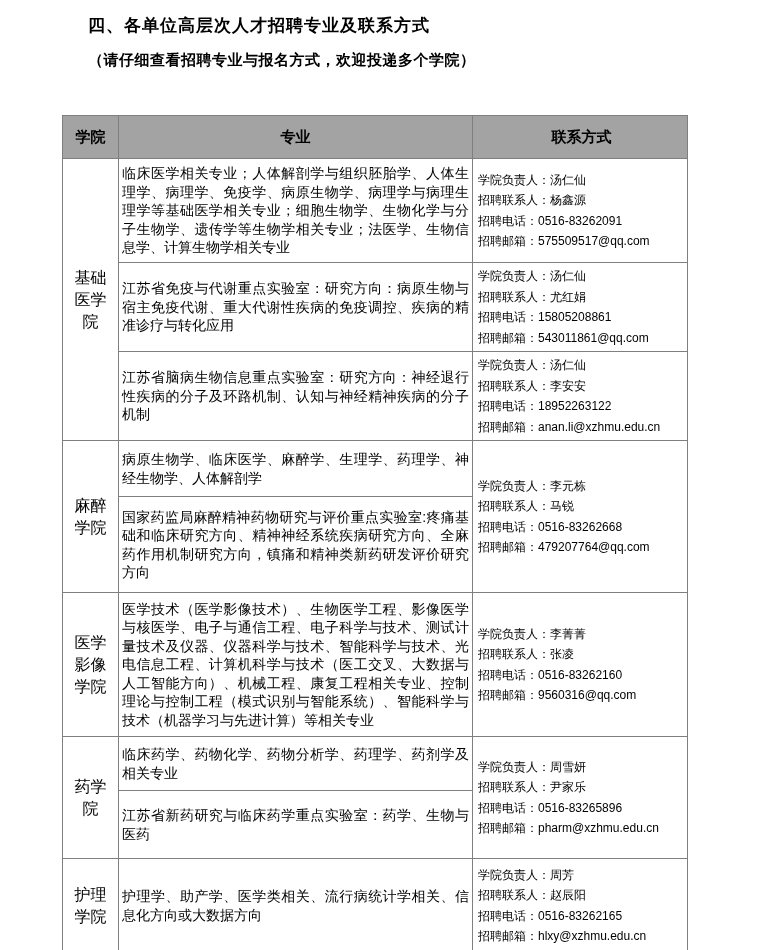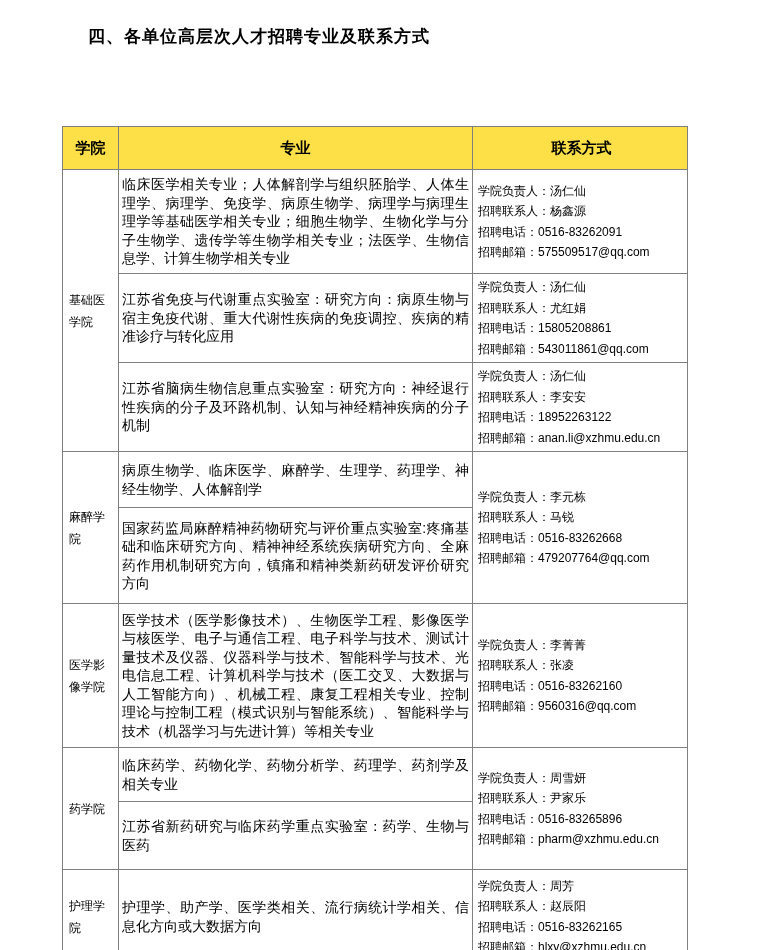--- a/index.html
+++ b/index.html
@@ -4,21 +4,21 @@
 <style>
   html,body{margin:0;padding:0;}
   body{
     width:760px;height:950px;
     background:#ffffff;
     font-family:"Liberation Sans", sans-serif;
     color:#000;
     position:relative;
     overflow:hidden;
   }
-  .doc{position:absolute;top:11px;left:0;width:760px;}
+  .doc{position:absolute;top:0;left:0;width:760px;}
   .title{
     margin:14px 0 0 88px;
     font-size:17px;font-weight:bold;letter-spacing:1px;
   }
   .subtitle{
     margin:14px 0 0 88px;
     font-size:15px;font-weight:bold;letter-spacing:0.5px;
   }
   table.main{
     position:absolute;left:62px;top:115px;
@@ -29,29 +29,30 @@
   }
   col.c-college{width:56px;}
   col.c-major{width:354px;}
   col.c-contact{width:215px;}
   th,td{
     border:1px solid #7f7f7f;
     padding:2px 3px;
     vertical-align:middle;
   }
   th{
-    background:#fde047;
+    background:#a3a3a3;
     font-weight:bold;
     font-size:15px;
     height:38px;
     text-align:center;
   }
   th.h-contact{text-align:center;padding-left:6px;}
   td.college{
-    font-size:12px;
+    text-align:center;
+    font-size:16px;
     line-height:22px;
     padding:2px 6px;
   }
   td.major{
     text-align:justify;
     line-height:18.5px;
     padding:3px 3px;
   }
   td.contact{
     line-height:20.5px;
@@ -61,20 +62,21 @@
     overflow:hidden;
   }
   .b{font-weight:normal;}
   .cl span{display:inline;}
 </style>
 </head>
 <body>
 
 <div class="doc">
   <div class="title">四、各单位高层次人才招聘专业及联系方式</div>
+  <div class="subtitle">（请仔细查看招聘专业与报名方式，欢迎投递多个学院）</div>
 
   <table class="main">
     <colgroup>
         <col class="c-college">
         <col class="c-major">
         <col class="c-contact">
       </colgroup>
     <thead>
       <tr>
         <th>学院</th>

